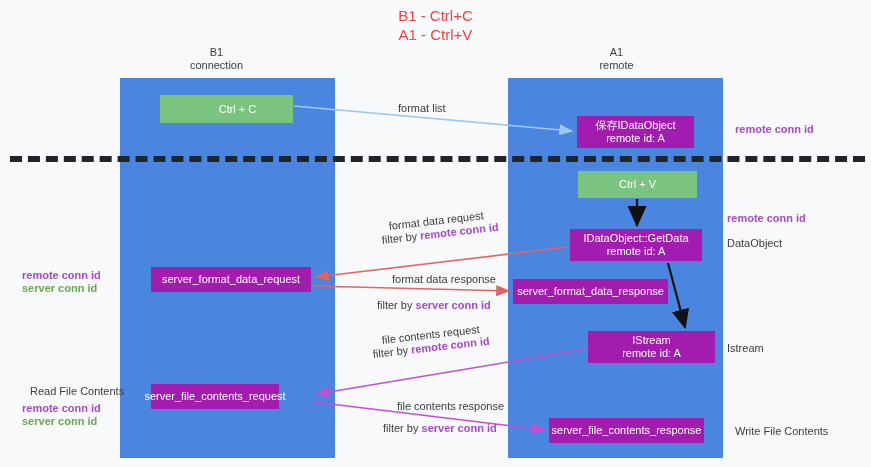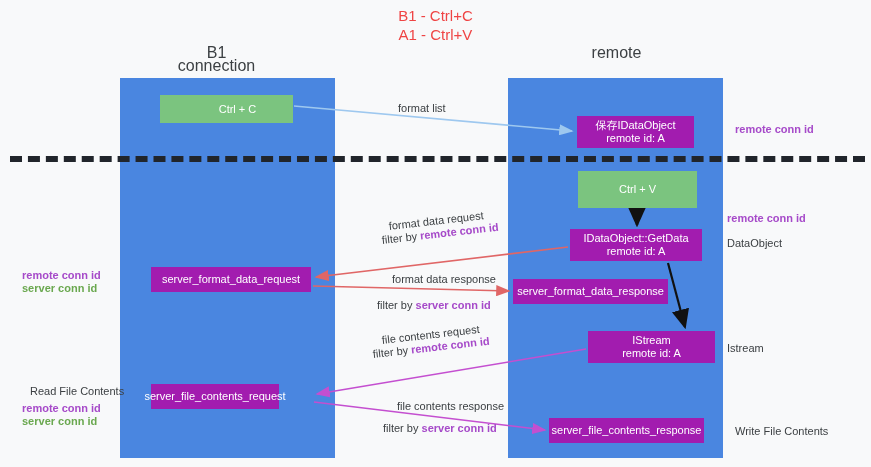--- a/index.html
+++ b/index.html
@@ -14,21 +14,21 @@
   #canvas{position:absolute;left:0;top:0;width:871px;height:467px;}
 
   
   .title{
     position:absolute;left:0;top:6px;width:871px;
     text-align:center;font-size:15px;line-height:19px;color:#ef4444;
   }
 
   
   .col-head{
-    position:absolute;text-align:center;font-size:16px;line-height:13px;color:#3c4043;
+    position:absolute;text-align:center;font-size:11px;line-height:13px;color:#3c4043;
   }
   #head-b1{left:150px;top:46px;width:133px;}
   #head-a1{left:550px;top:46px;width:133px;}
 
   
   .lane{position:absolute;background:#4a86e0;}
   #lane-b1{left:120px;top:78px;width:215px;height:380px;}
   #lane-a1{left:508px;top:78px;width:215px;height:380px;}
 
   
@@ -43,21 +43,21 @@
     display:flex;flex-direction:column;align-items:center;justify-content:center;
     color:#fff;font-size:11px;line-height:13px;text-align:center;
     padding:3px 6px;
   }
   .node.green{background:#7bc47f;}
   .node.orange{background:#a21caf;}
   .node .l2{font-size:11px;}
 
   
   #n-ctrlc{left:160px;top:95px;width:133px;height:28px;padding-left:28px;}
-  #n-ctrlv{left:578px;top:171px;width:119px;height:37px;}
+  #n-ctrlv{left:578px;top:171px;width:119px;height:27px;}
   
   #n-savedataobject{left:577px;top:116px;width:117px;height:32px;}
   #n-getdata{left:570px;top:229px;width:132px;height:32px;}
   #n-sfdreq{left:151px;top:267px;width:160px;height:25px;}
   #n-sfdres{left:513px;top:279px;width:155px;height:25px;}
   #n-istream{left:588px;top:331px;width:127px;height:32px;}
   #n-sfcreq{left:151px;top:384px;width:128px;height:25px;}
   #n-sfcres{left:549px;top:418px;width:155px;height:25px;}
 
   
@@ -105,20 +105,21 @@
   <div class="title">
     <div>B1 - Ctrl+C</div>
     <div>A1 - Ctrl+V</div>
   </div>
 
   <div class="col-head" id="head-b1">
     <div>B1</div>
     <div>connection</div>
   </div>
   <div class="col-head" id="head-a1">
+    <div>A1</div>
     <div>remote</div>
   </div>
 
   <div class="lane" id="lane-b1"></div>
   <div class="lane" id="lane-a1"></div>
 
   <svg width="871" height="467" style="position:absolute;left:0;top:0;">
     <defs>
       <marker id="ah-blue" markerWidth="9" markerHeight="7" refX="8" refY="3.5" orient="auto">
         <polygon points="0 0, 9 3.5, 0 7" fill="#9ec8ef"></polygon>

